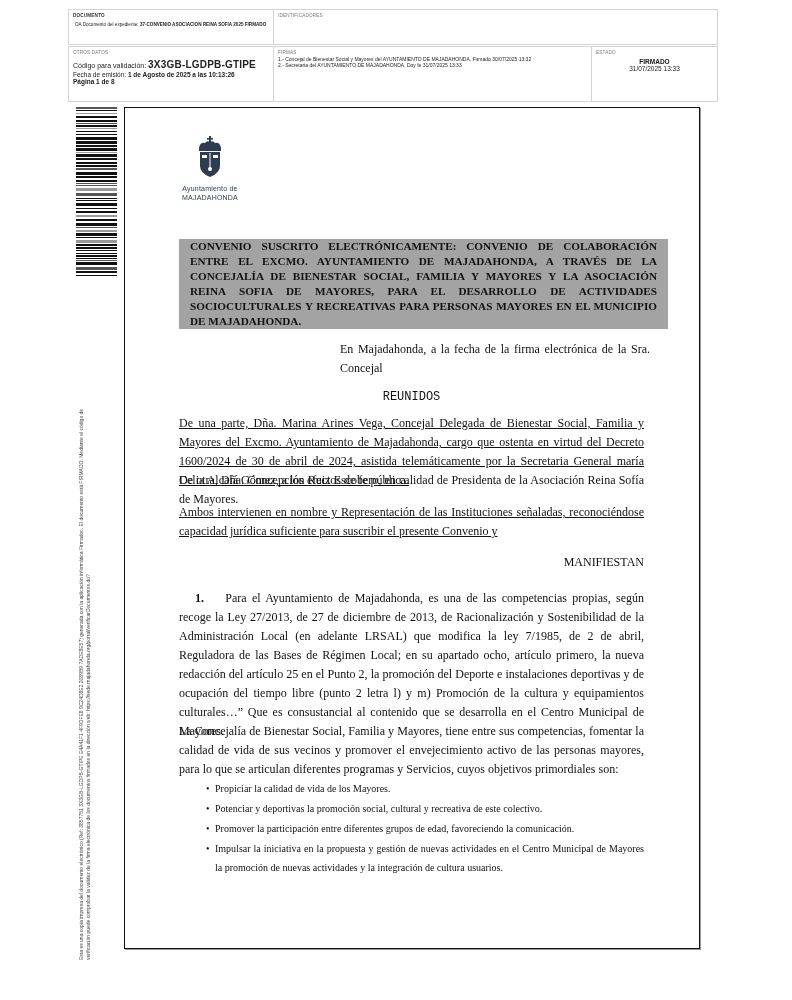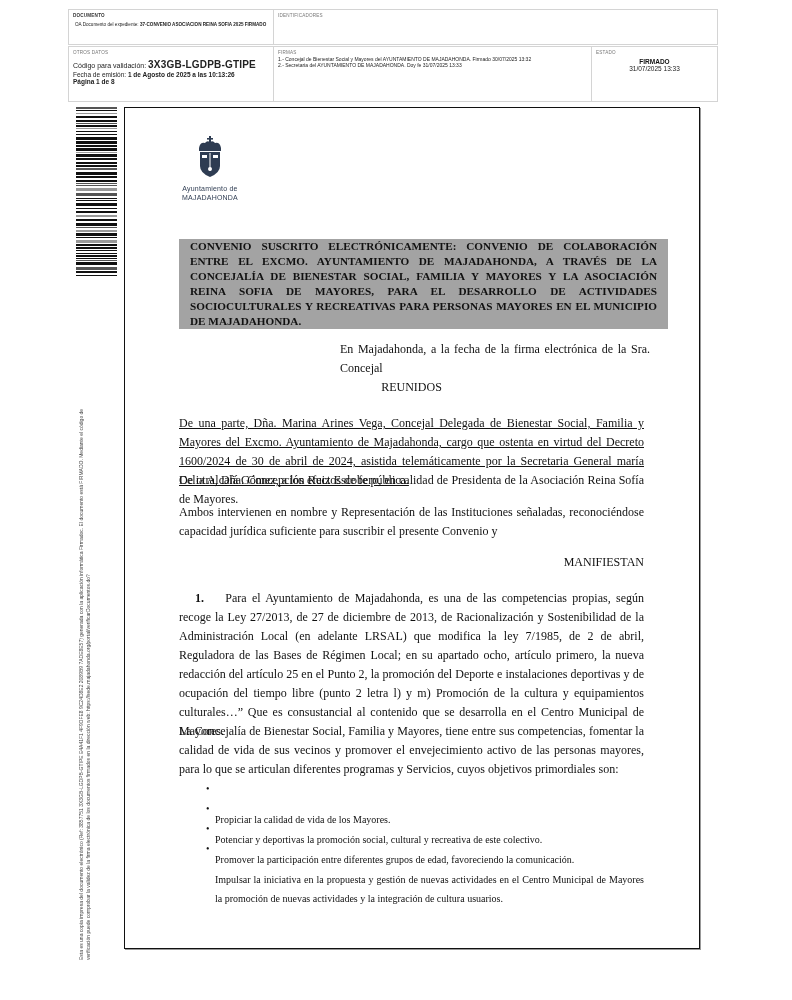--- a/index.html
+++ b/index.html
@@ -25,21 +25,21 @@
   .vtext { position:absolute; left:78px; top:960px; width:660px; transform:rotate(-90deg); transform-origin:0 0; font-size:5px; color:#444; line-height:7px; white-space:nowrap; }
 
   .frame { position:absolute; left:124px; top:107px; width:576px; height:842px; box-sizing:border-box; border:1.5px solid #111; box-shadow:1px 1px 0 #999; }
   .logo { position:absolute; left:178px; top:136px; width:64px; text-align:center; }
   .logo-text { font-size:7px; color:#2e3c52; line-height:8.5px; margin-top:3px; letter-spacing:0.2px; }
   .title { position:absolute; left:179px; top:239px; width:467px; background:#a3a3a3; font-family:"Liberation Serif", serif; font-weight:bold; font-size:11.2px; line-height:15px; text-align:justify; text-align-last:left; padding:0 11px; }
   .p { position:absolute; left:179px; width:465px; font-family:"Liberation Serif", serif; font-size:12px; line-height:19px; text-align:justify; }
   .center { text-align:center; }
   .bul { position:absolute; left:206px; width:438px; font-family:"Liberation Serif", serif; font-size:10px; line-height:19px; text-align:justify; }
   .bul .dot { position:absolute; left:0; }
-  .bul .t { display:block; padding-left:9px;margin-top:31px; }
+  .bul .t { display:block; padding-left:9px; }
 </style>
 </head>
 <body>
 
 <div class="hdr hdr-row1">
   <div class="cell" style="left:0;width:204px;">
     <div class="cap dark">DOCUMENTO</div>
     <div class="small" style="margin-top:4px;padding-left:2px;">
       <span>OA Documento del expediente: </span><b>37-CONVENIO ASOCIACION REINA SOFIA 2025 FIRMADO</b>
     </div>
@@ -154,26 +154,26 @@
   <div class="logo-text">
     <div>Ayuntamiento de</div>
     <div>MAJADAHONDA</div>
   </div>
 </div>
 
 <div class="title">CONVENIO SUSCRITO ELECTRÓNICAMENTE: CONVENIO DE COLABORACIÓN ENTRE EL EXCMO. AYUNTAMIENTO DE MAJADAHONDA, A TRAVÉS DE LA CONCEJALÍA DE BIENESTAR SOCIAL, FAMILIA Y MAYORES Y LA ASOCIACIÓN REINA SOFIA DE MAYORES, PARA EL DESARROLLO DE ACTIVIDADES SOCIOCULTURALES Y RECREATIVAS PARA PERSONAS MAYORES EN EL MUNICIPIO DE MAJADAHONDA.</div>
 
 <div class="p" style="top:340px;left:340px;width:310px;">En Majadahonda, a la fecha de la firma electrónica de la Sra. Concejal</div>
 
-<div class="p center" style="top:378px;">REUNIDOS</div>
+<div class="p center" style="top:388px;font-family:Liberation Mono, monospace;">REUNIDOS</div>
 
 <div class="p" style="top:414px;text-decoration:underline;">De una parte, Dña. Marina Arines Vega, Concejal Delegada de Bienestar Social, Familia y Mayores del Excmo. Ayuntamiento de Majadahonda, cargo que ostenta en virtud del Decreto 1600/2024 de 30 de abril de 2024, asistida telemáticamente por la Secretaria General maría Celia Alcalá Gómez, a los efectos de fe pública.</div>
 <div class="p" style="top:471px;">De otra, Dña. Concepción Ruiz Escobero, en calidad de Presidenta de la Asociación Reina Sofía de Mayores.</div>
 
-<div class="p" style="top:503px;">Ambos intervienen en nombre y Representación de las Instituciones señaladas, reconociéndose capacidad jurídica suficiente para suscribir el presente Convenio y</div>
+<div class="p" style="top:503px;text-decoration:underline;">Ambos intervienen en nombre y Representación de las Instituciones señaladas, reconociéndose capacidad jurídica suficiente para suscribir el presente Convenio y</div>
 
 <div class="p center" style="top:553px;text-align:right;">MANIFIESTAN</div>
 
 <div class="p" style="top:589px;text-indent:16px;"><b>1.</b>&nbsp;&nbsp;&nbsp;&nbsp;<span>Para el Ayuntamiento de Majadahonda, es una de las competencias  propias, según recoge la Ley 27/2013, de 27 de diciembre de 2013, de Racionalización y Sostenibilidad de la Administración Local (en adelante LRSAL) que modifica la ley 7/1985, de 2 de abril, Reguladora de las Bases de Régimen Local; en su apartado ocho, artículo primero, la nueva redacción del artículo 25 en el Punto 2, la promoción del Deporte e instalaciones deportivas y de ocupación del tiempo libre (punto 2 letra l) y m) Promoción de la cultura y equipamientos culturales…” Que es consustancial al contenido que se desarrolla en el Centro Municipal de Mayores.</span></div>
 
 <div class="p" style="top:722px;">La Concejalía de Bienestar Social, Familia y Mayores, tiene entre sus competencias, fomentar la calidad de vida de sus vecinos y promover el envejecimiento activo de las personas mayores, para lo que se articulan diferentes programas y Servicios, cuyos objetivos primordiales son:</div>
 
 <div class="bul" style="top:779px;">
     <span class="dot">•</span>
     <span class="t">Propiciar la calidad de vida de los Mayores.</span>

